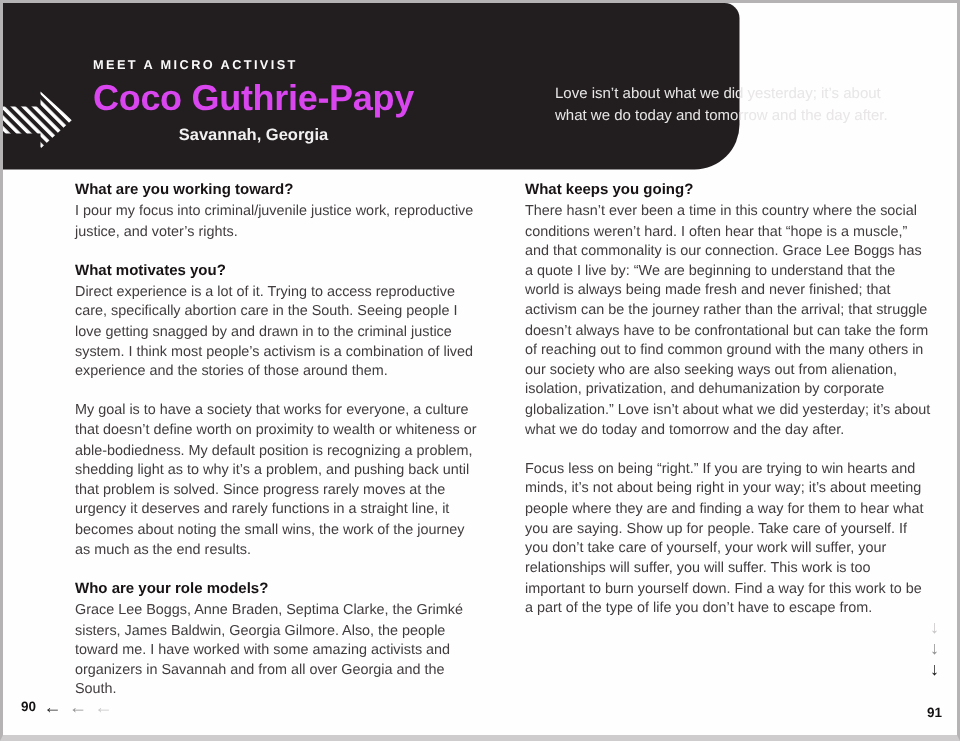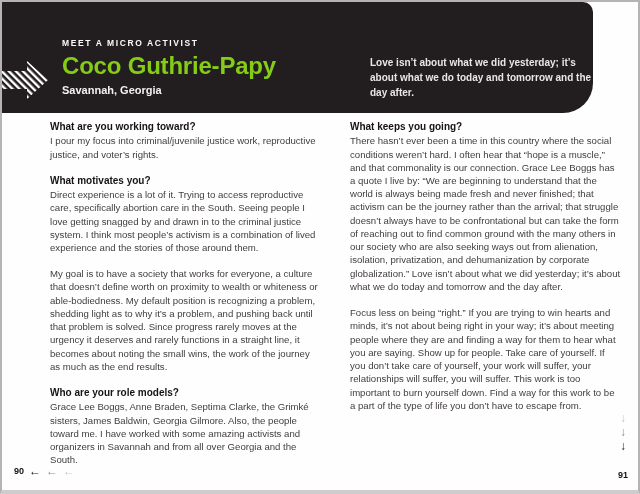--- a/index.html
+++ b/index.html
@@ -13,21 +13,21 @@
     border: 2px solid #b5b3b4;
     border-bottom: 4px solid #cecccc;
     overflow: hidden;
     font-family: "Liberation Sans", sans-serif;
   }
 
   
   .band {
     position: absolute;
     top: 0; left: 0;
-    width: 591px;
+    width: 491px;
     height: 111px;
     background: #221e1f;
     border-radius: 0 10px 30px 0;
   }
   .band-arrow {
     position: absolute;
     left: 0; top: 57px;
     width: 47px; height: 42px;
   }
   .band-text { position: absolute; left: 60px; top: 36px; color: #ffffff; }
@@ -35,36 +35,37 @@
     font-size: 8.5px;
     font-weight: bold;
     letter-spacing: 1.6px;
     color: #fbfafa;
     margin: 0;
   }
   .title {
     font-size: 24px;
     font-weight: bold;
     letter-spacing: -0.2px;
-    color: #84cc16;
+    color: #d946ef;
     margin: 5px 0 0 0;
     line-height: 1.05;
   }
   .location {
     font-size: 11px;
     font-weight: bold;
     color: #f2f1f1;
     margin: 6px 0 0 0;
+    text-align: center;
   }
   .pull-quote {
     position: absolute;
     left: 368px; top: 53px;
     width: 230px;
     font-size: 10px;
-    font-weight: bold;
+    font-weight: normal;
     line-height: 1.5;
     color: #e8e6e6;
     margin: 0;
   }
 
   
   .col { position: absolute; top: 118px; width: 272px; }
   .col-left  { left: 48px; }
   .col-right { left: 348px; }
   .qa { margin: 0 0 13px 0; }

